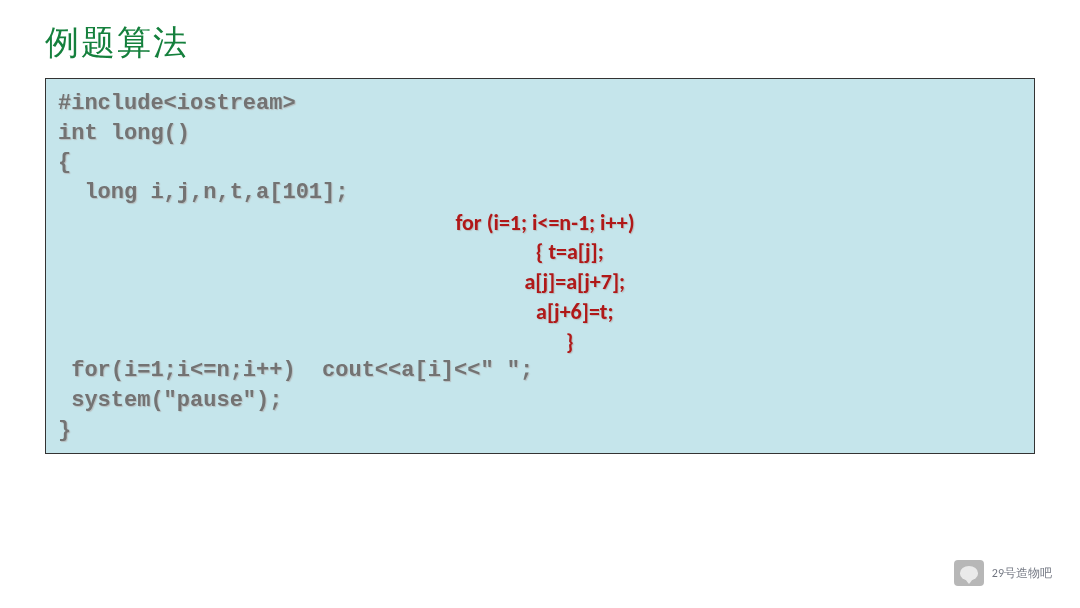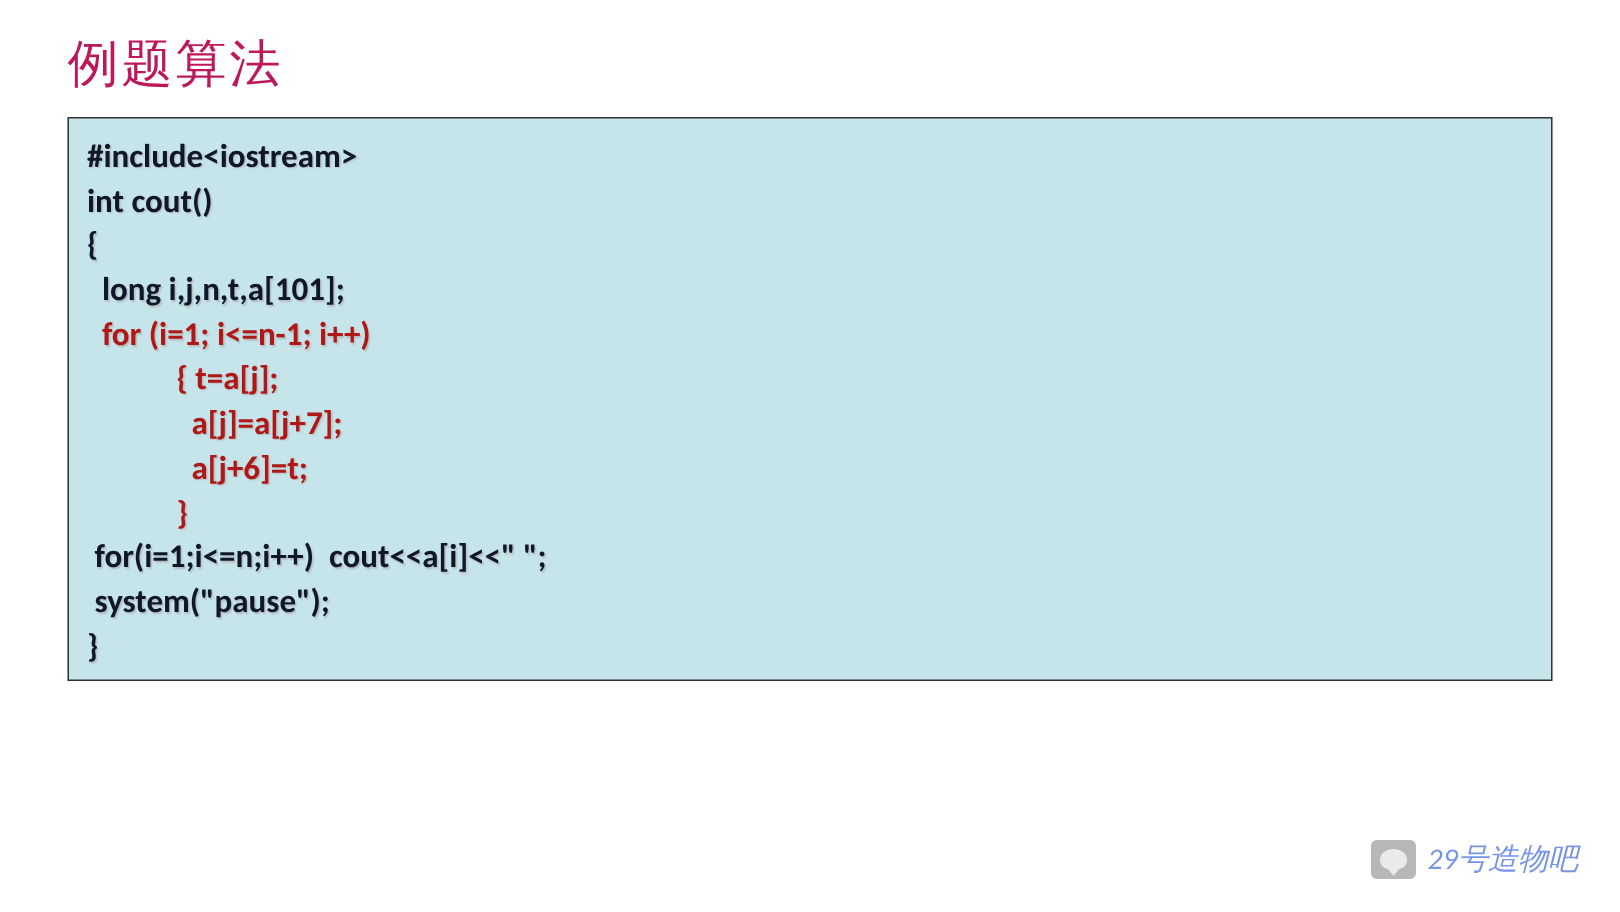--- a/index.html
+++ b/index.html
@@ -14,41 +14,41 @@
       font-family: Calibri, "Microsoft YaHei", Arial, sans-serif;
       position: relative;
       overflow: hidden;
     }
     .slide {
       width: 100%;
       height: 100%;
       padding: 20px 45px 10px 45px;
     }
     .title {
-      color: #be185d;
+      color: #15803d;
       font-size: 34px;
       font-weight: 400;
       margin-bottom: 12px;
       letter-spacing: 2px;
     }
     .code-block {
       background: #c5e5eb;
       border: 1px solid #333;
       padding: 10px 12px 8px 12px;
       font-family: Calibri, Arial, sans-serif;
       font-size: 22px;
       font-weight: bold;
       line-height: 1.35;
     }
     .code-line {
       white-space: pre;
       text-shadow: 1px 1px 1px rgba(180,180,180,0.8);
     }
-    .black { color: #0f172a; }
-    .red { color: #b01818; }
+    .black { color: #737373; font-family: Liberation Mono, monospace; }
+    .red { color: #b01818; text-align: center; }
     .watermark {
       position: absolute;
       right: 28px;
       bottom: 22px;
       display: flex;
       align-items: center;
       gap: 8px;
       opacity: 0.6;
     }
     .watermark-icon {
@@ -75,34 +75,33 @@
       bottom: 2px;
       left: 50%;
       transform: translateX(-50%);
       width: 0;
       height: 0;
       border-left: 4px solid transparent;
       border-right: 4px solid transparent;
       border-top: 5px solid #ddd;
     }
     .watermark-text {
-      color: #1d4ed8;
-      font-size: 20px;
+      color: #0f172a;
+      font-size: 12px;
       font-weight: normal;
-      font-style: italic;
     }
   </style>
 </head>
 <body>
 
 <div class="slide">
   <div class="title">例题算法</div>
   <div class="code-block">
     <div class="code-line black">#include&lt;iostream&gt;</div>
-    <div class="code-line black">int cout()</div>
+    <div class="code-line black">int long()</div>
     <div class="code-line black">{</div>
     <div class="code-line black">  long i,j,n,t,a[101];</div>
     <div class="code-line red">  for (i=1; i&lt;=n-1; i++)</div>
     <div class="code-line red">            { t=a[j];</div>
     <div class="code-line red">              a[j]=a[j+7];</div>
     <div class="code-line red">              a[j+6]=t;</div>
     <div class="code-line red">            }</div>
     <div class="code-line black"> for(i=1;i&lt;=n;i++)  cout&lt;&lt;a[i]&lt;&lt;" ";</div>
     <div class="code-line black"> system("pause");</div>
     <div class="code-line black">}</div>

